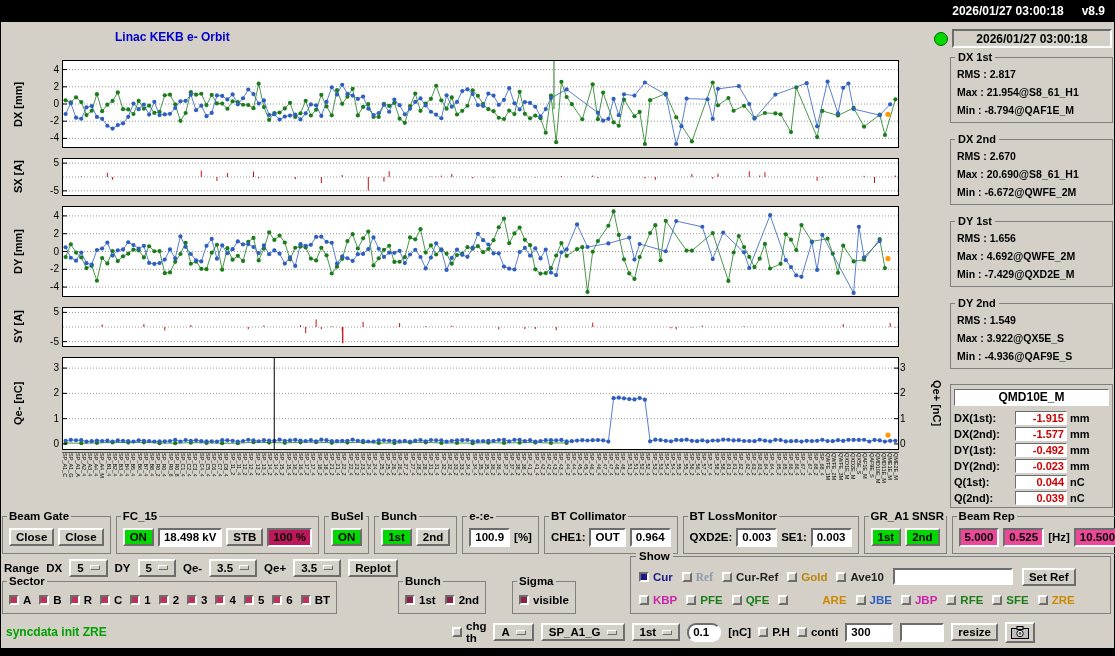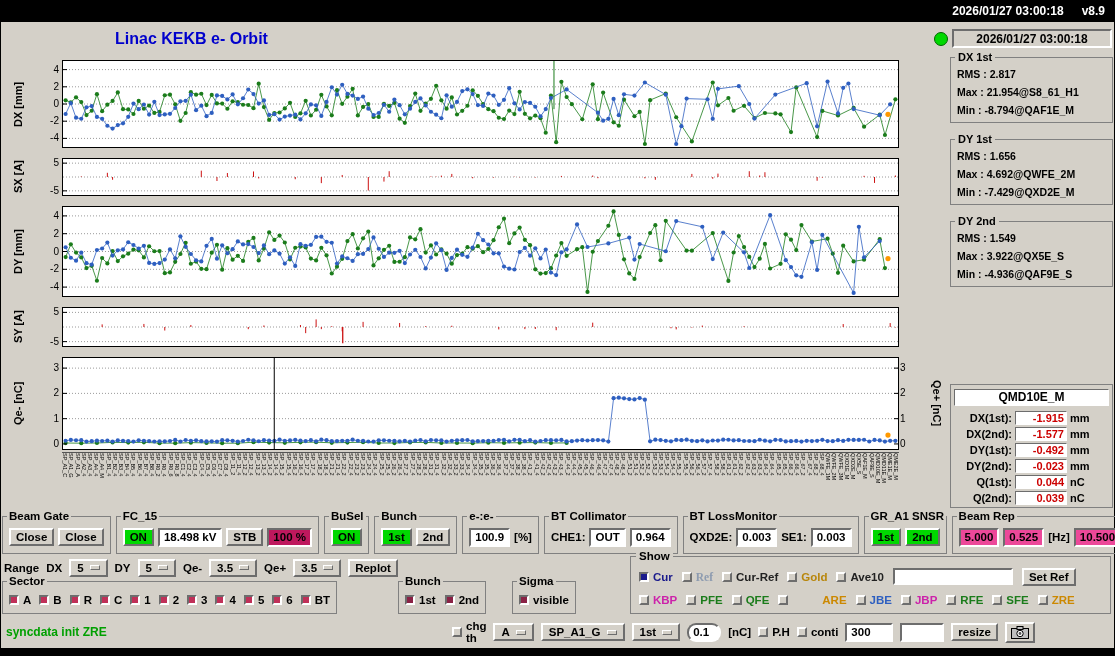--- a/index.html
+++ b/index.html
@@ -2,21 +2,21 @@
 <html><head>
 <meta charset="utf-8">
 <style>
   *{box-sizing:border-box;margin:0;padding:0}
   html,body{width:1115px;height:656px}
   body{position:relative;background:#d4d0c8;font-family:"Liberation Sans",sans-serif;overflow:hidden;
        box-shadow:inset 1px 0 0 #000, inset -1px 0 0 #000}
   .topbar{position:absolute;left:0;top:0;width:1115px;height:22px;background:#000;color:#fff;
           display:flex;justify-content:flex-end;align-items:center;gap:18px;padding-right:10px;
           font-size:12px;font-weight:bold}
-  .title{position:absolute;left:115px;top:30px;font-size:16px;font-weight:bold;color:#0000cc}
+  .title{position:absolute;left:115px;top:30px;font-size:12px;font-weight:bold;color:#0000cc}
   .plotwrap{position:absolute;left:62px;width:837px;background:#fff;border:1px solid #000;line-height:0}
   .pw-dx{top:60px}.pw-sx{top:158px}.pw-dy{top:206px}.pw-sy{top:307px}.pw-q{top:357px}
   .ytick{position:absolute;left:-26px;width:22px;text-align:right;font-size:10px;color:#000;line-height:10px}
   .ytick.right{left:auto;right:-24px;text-align:left}
   .ylab{position:absolute;left:-52px;top:0;height:100%;width:14px;display:flex;align-items:center;justify-content:center;
         writing-mode:vertical-rl;transform:rotate(180deg);font-size:11px;font-weight:bold;color:#000;line-height:14px}
   .ylabr{position:absolute;right:-46px;top:0;height:100%;width:14px;display:flex;align-items:center;justify-content:center;
         writing-mode:vertical-rl;font-size:11px;font-weight:bold;color:#000;line-height:14px}
   .xlabels{position:absolute;left:62px;top:452px;width:837px;height:58px;display:flex;overflow:hidden;border-top:1px solid #555}
   .xlabels span{flex:1 1 0;min-width:0;writing-mode:vertical-rl;font-size:5.5px;line-height:6px;color:#000;overflow:hidden}
@@ -25,21 +25,21 @@
            background:#d4d0c8;font-size:12px;font-weight:bold;display:flex;align-items:center;justify-content:center}
   #stats{position:absolute;left:950px;top:50px;width:163px}
   .sbox{position:relative;border:1px solid #808080;margin-bottom:16px;padding:7px 3px 3px 6px}
   .sbox:first-child{margin-top:7px}
   .sbox .cap{position:absolute;top:-7px;left:4px;background:#d4d0c8;padding:0 3px;font-size:11px;font-weight:bold}
   .sline{font-size:10.5px;font-weight:bold;line-height:18px;white-space:nowrap}
   .monitor{position:absolute;left:950px;top:384px;width:163px;height:124px;border:1px solid #808080;padding:4px 3px 2px 3px;background:#d4d0c8}
   .mtitle{background:#fff;border:1px solid;border-color:#6d6d6d #fff #fff #6d6d6d;text-align:center;font-weight:bold;
           font-size:12px;height:17px;line-height:15px;margin-bottom:4px}
   .mrow{display:flex;align-items:center;height:16px;gap:3px}
-  .mlabel{width:58px;text-align:right;font-size:11px;font-weight:bold}
+  .mlabel{width:58px;font-size:11px;font-weight:bold}
   .mval{width:52px;background:#fff;border:1px solid;border-color:#6d6d6d #fff #fff #6d6d6d;color:#cc0000;font-weight:bold;
         font-size:11px;text-align:right;padding-right:2px;height:14px;line-height:12px}
   .munit{font-size:11px;font-weight:bold}
   .ctrlrow1{position:absolute;left:2px;top:516px;width:1111px;height:38px;display:flex;gap:5px}
   .grp{position:relative;border:1px solid #808080;display:flex;align-items:center;gap:4px;padding:6px 6px 2px 6px}
   .grp .cap{position:absolute;top:-7px;left:4px;background:#d4d0c8;padding:0 2px;font-size:11.5px;font-weight:bold;white-space:nowrap}
   .btn{background:#d4d0c8;border:2px solid;border-color:#fff #6d6d6d #6d6d6d #fff;font-size:11.5px;font-weight:bold;
        padding:1px 5px;font-family:inherit;cursor:default;white-space:nowrap}
   .btn.on{background:#00d800}
   .fld{background:#fff;border:2px solid;border-color:#6d6d6d #fff #fff #6d6d6d;font-size:11.5px;font-weight:bold;
@@ -1072,20 +1072,26 @@
 <div class="lamp"></div>
 <div class="timebox">2026/01/27 03:00:18</div>
 <div id="stats">
     <div class="sbox">
       <span class="cap">DX 1st</span>
       <div class="sline">RMS : 2.817</div>
       <div class="sline">Max : 21.954@S8_61_H1</div>
       <div class="sline">Min : -8.794@QAF1E_M</div>
     </div>
     <div class="sbox">
+      <span class="cap">DX 2nd</span>
+      <div class="sline">RMS : 2.670</div>
+      <div class="sline">Max : 20.690@S8_61_H1</div>
+      <div class="sline">Min : -6.672@QWFE_2M</div>
+    </div>
+    <div class="sbox">
       <span class="cap">DY 1st</span>
       <div class="sline">RMS : 1.656</div>
       <div class="sline">Max : 4.692@QWFE_2M</div>
       <div class="sline">Min : -7.429@QXD2E_M</div>
     </div>
     <div class="sbox">
       <span class="cap">DY 2nd</span>
       <div class="sline">RMS : 1.549</div>
       <div class="sline">Max : 3.922@QX5E_S</div>
       <div class="sline">Min : -4.936@QAF9E_S</div>

